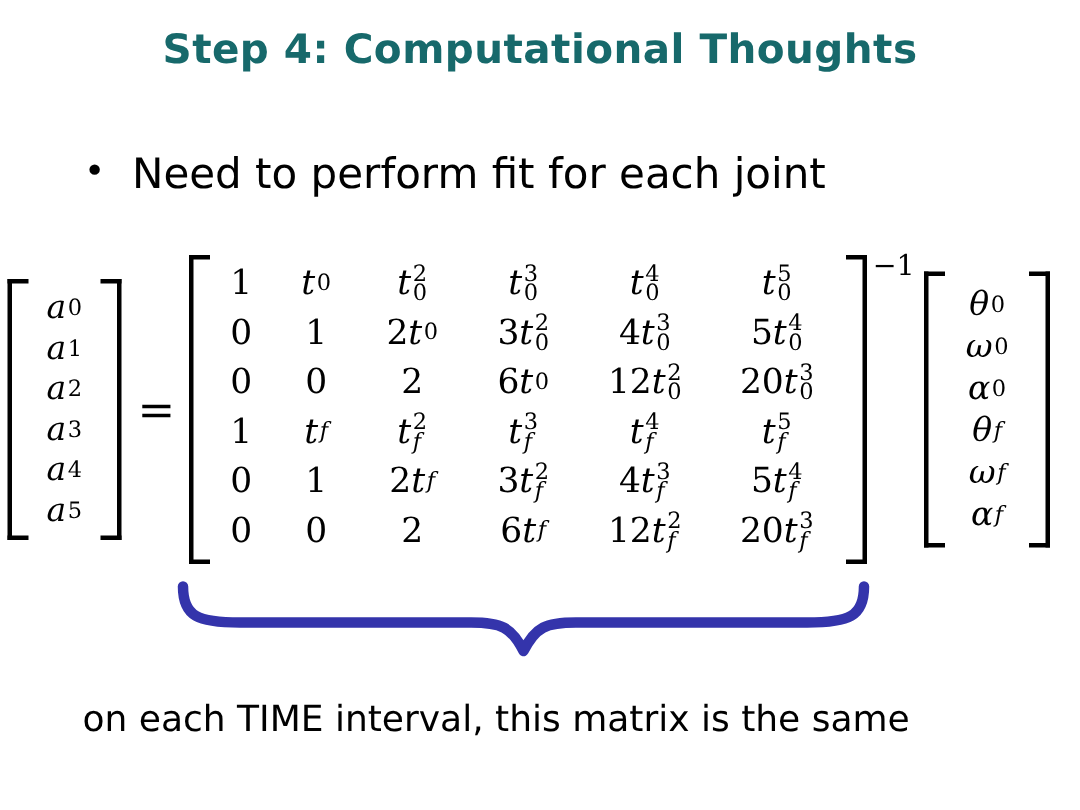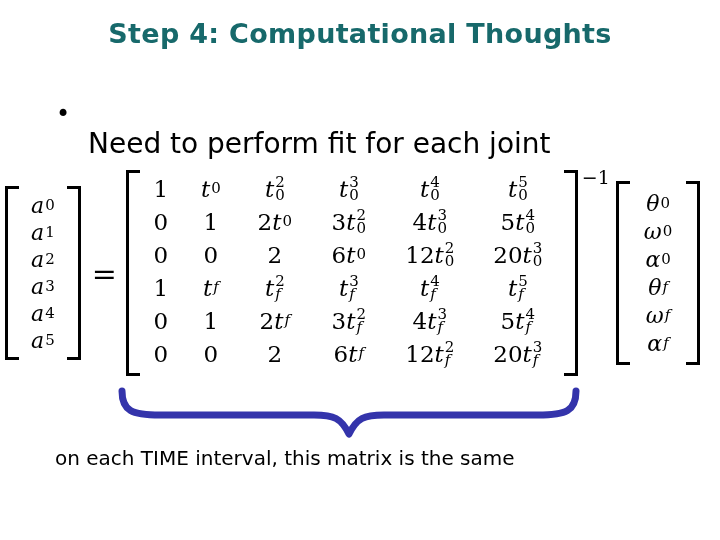--- a/index.html
+++ b/index.html
@@ -5,21 +5,21 @@
   html,body{margin:0;padding:0;}
   body{width:720px;height:540px;background:var(--bg-color,#fff);color:var(--text-color,#000);
        font-family:"DejaVu Sans",sans-serif;overflow:hidden;position:relative;}
   .slide{position:absolute;inset:0;}
 
   .title{position:absolute;top:18px;left:0;width:720px;text-align:center;margin:0;
          font-size:27px;font-weight:bold;letter-spacing:0.3px;color:var(--title-color,#17696b);}
 
   .bullet{position:absolute;left:56px;top:97px;width:600px;font-size:28px;line-height:38px;}
   .bullet .marker{position:absolute;left:0;top:-2px;font-size:24px;}
-  .bullet .btext{margin-left:32px;margin-top:28px;}
+  .bullet .btext{margin-left:32px;}
 
   
   .equation{position:absolute;left:5px;top:170px;display:flex;align-items:center;}
   .brk{display:block;width:11px;align-self:stretch;}
   .brk-l{border-left:3px solid #000;border-top:3px solid #000;border-bottom:3px solid #000;}
   .brk-r{border-right:3px solid #000;border-top:3px solid #000;border-bottom:3px solid #000;}
   .vector{display:inline-flex;align-items:stretch;}
   .vcol{display:flex;flex-direction:column;justify-content:center;padding:6px 12px;}
   .vcol > div{height:27px;display:flex;align-items:center;justify-content:center;font-size:22px;}
   .rcol{padding:8px 14px;}
@@ -32,21 +32,21 @@
   .exp{align-self:flex-start;margin:-4px 6px 0 4px;font-family:"DejaVu Serif",serif;font-size:19px;}
 
   .num{font-family:"DejaVu Serif",serif;font-style:normal;}
   .var{font-family:"DejaVu Serif",serif;font-style:italic;}
   .ss{display:inline-flex;flex-direction:column;align-items:flex-start;font-size:15px;
       line-height:13px;vertical-align:-9px;margin-left:1px;}
   .sb-only{font-size:15px;line-height:1;vertical-align:-6px;margin-left:1px;}
 
   .brace{position:absolute;left:118px;top:387px;color:var(--brace-color,#3434ab);}
 
-  .caption{position:absolute;left:55px;top:443px;font-size:20px;line-height:31px;}
+  .caption{position:absolute;left:55px;top:464px;font-size:24px;line-height:31px;}
 
   .pagenum{position:absolute;top:510px;right:14px;font-family:"Liberation Serif",serif;font-size:17px;margin-top:30px;}
 </style>
 </head>
 <body>
 
 <div class="slide">
 
   <h1 class="title">Step 4: Computational Thoughts</h1>
 

